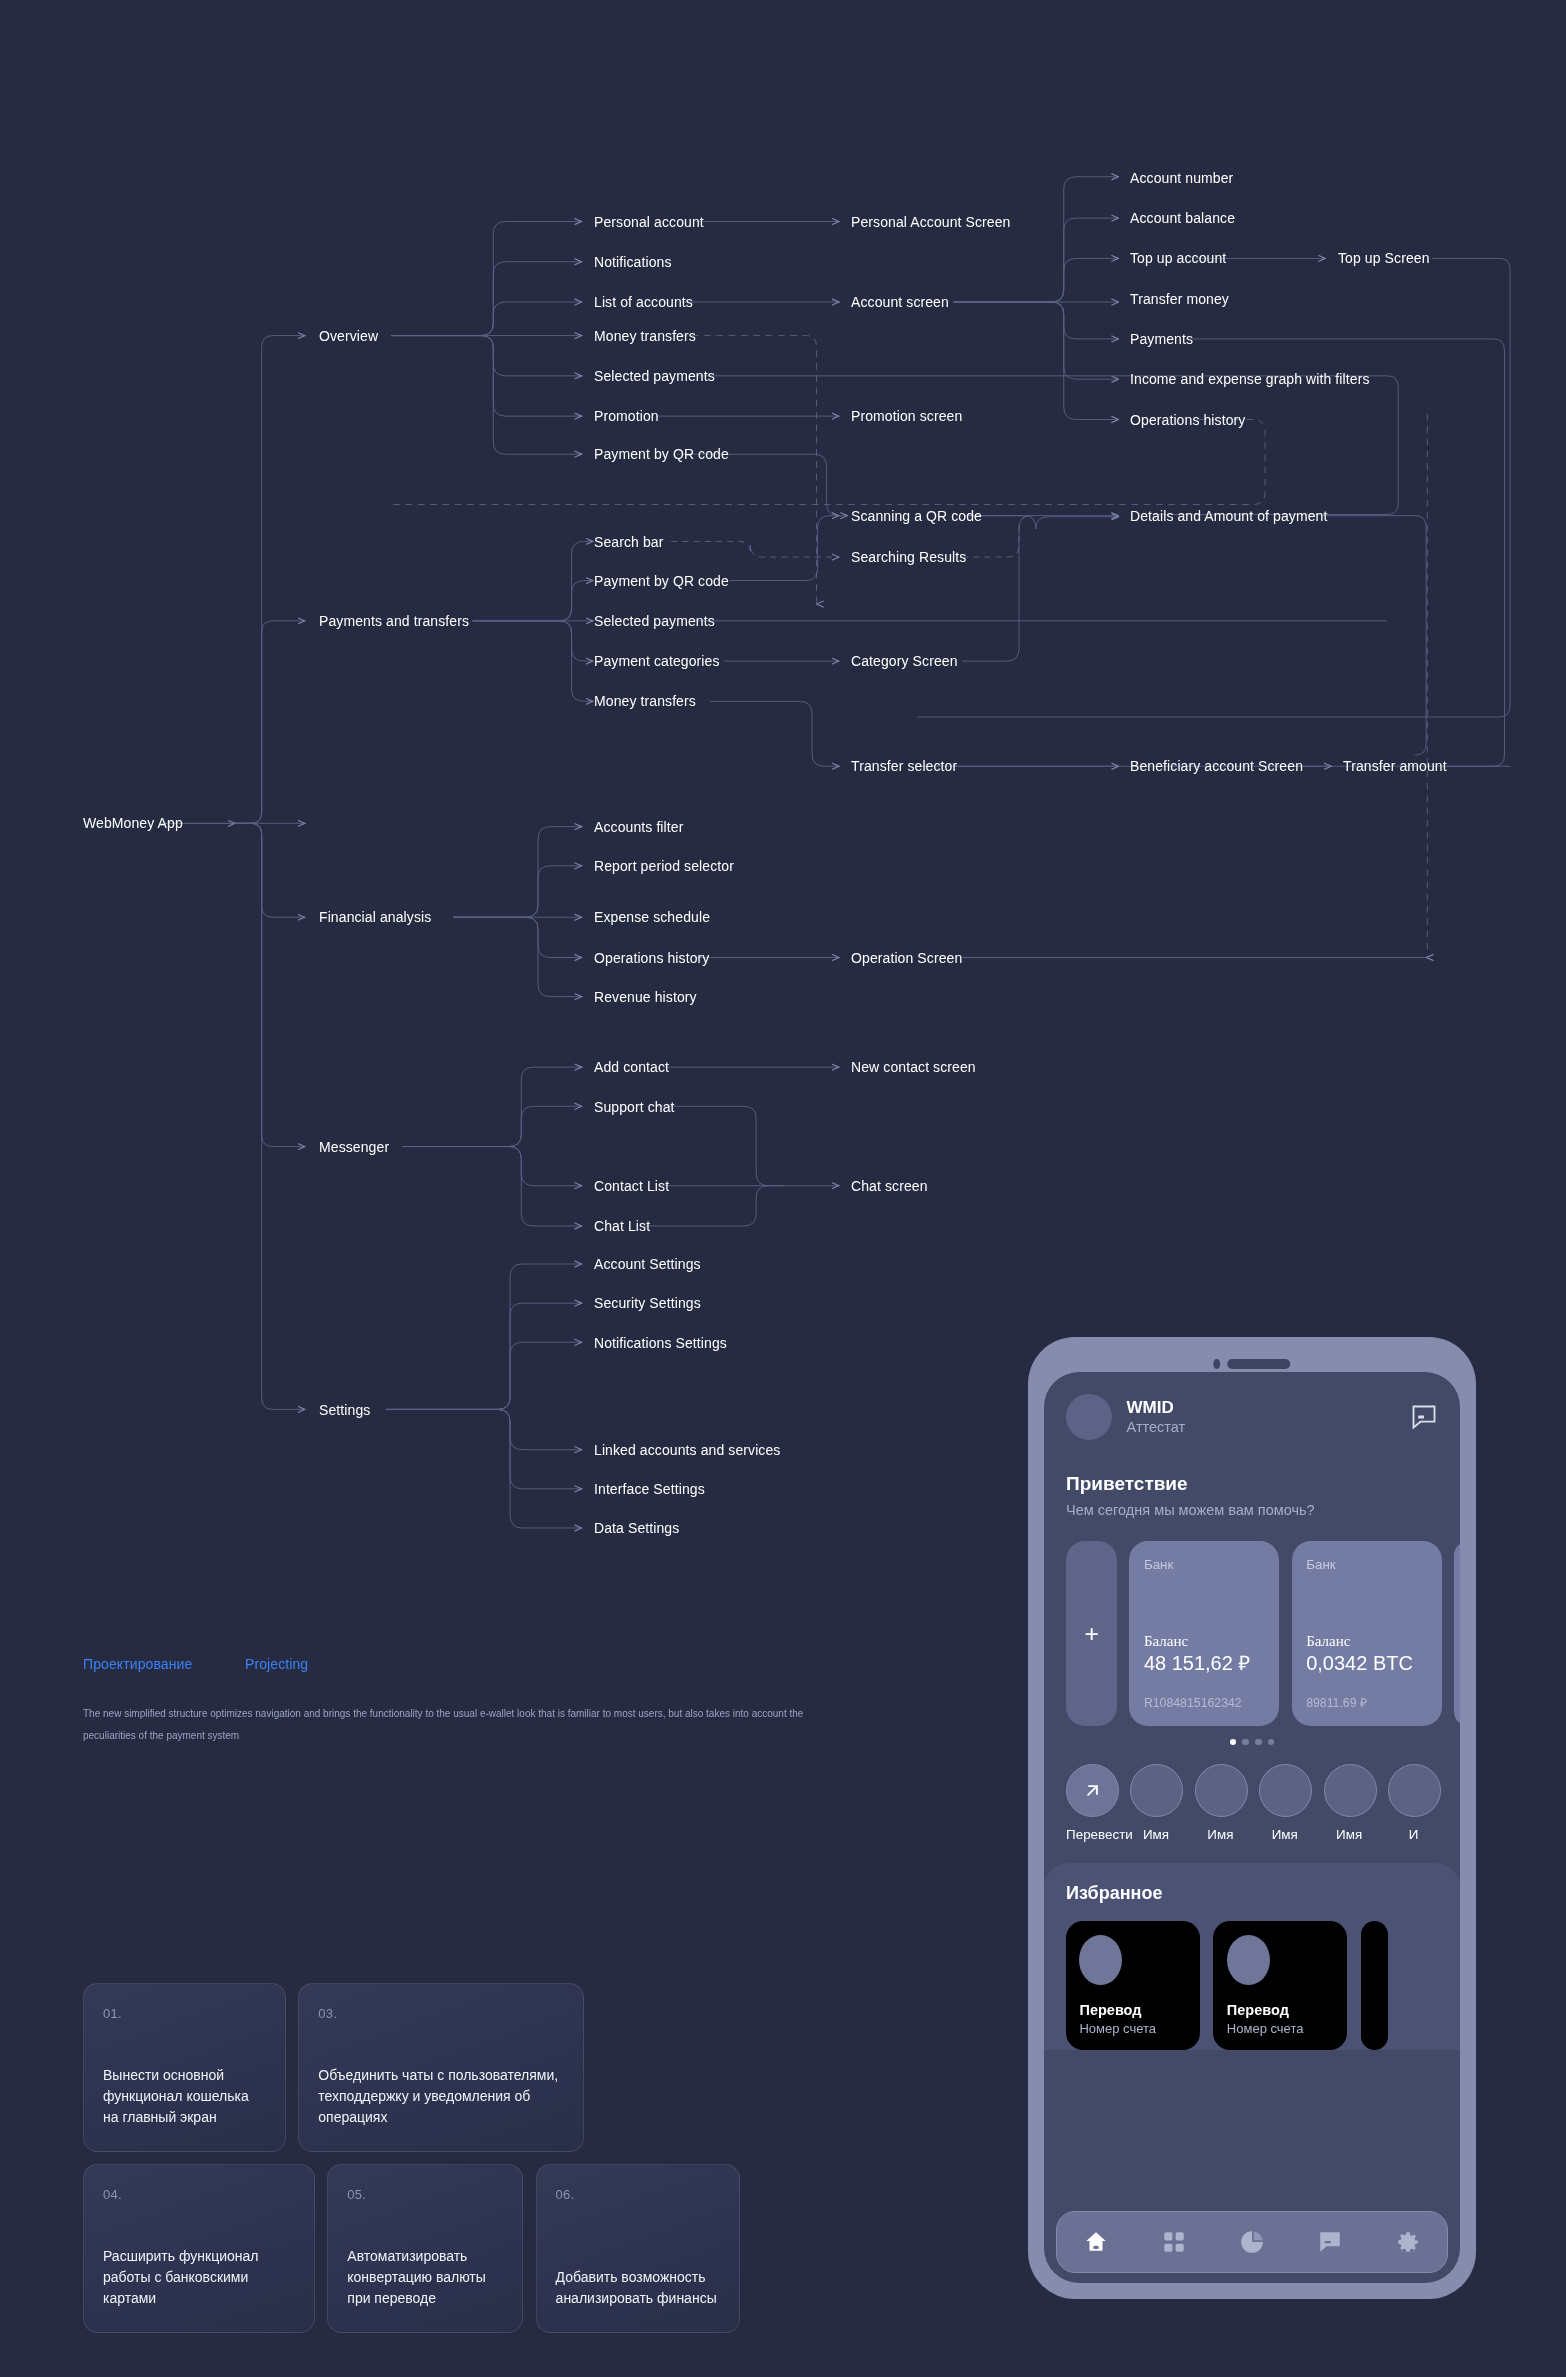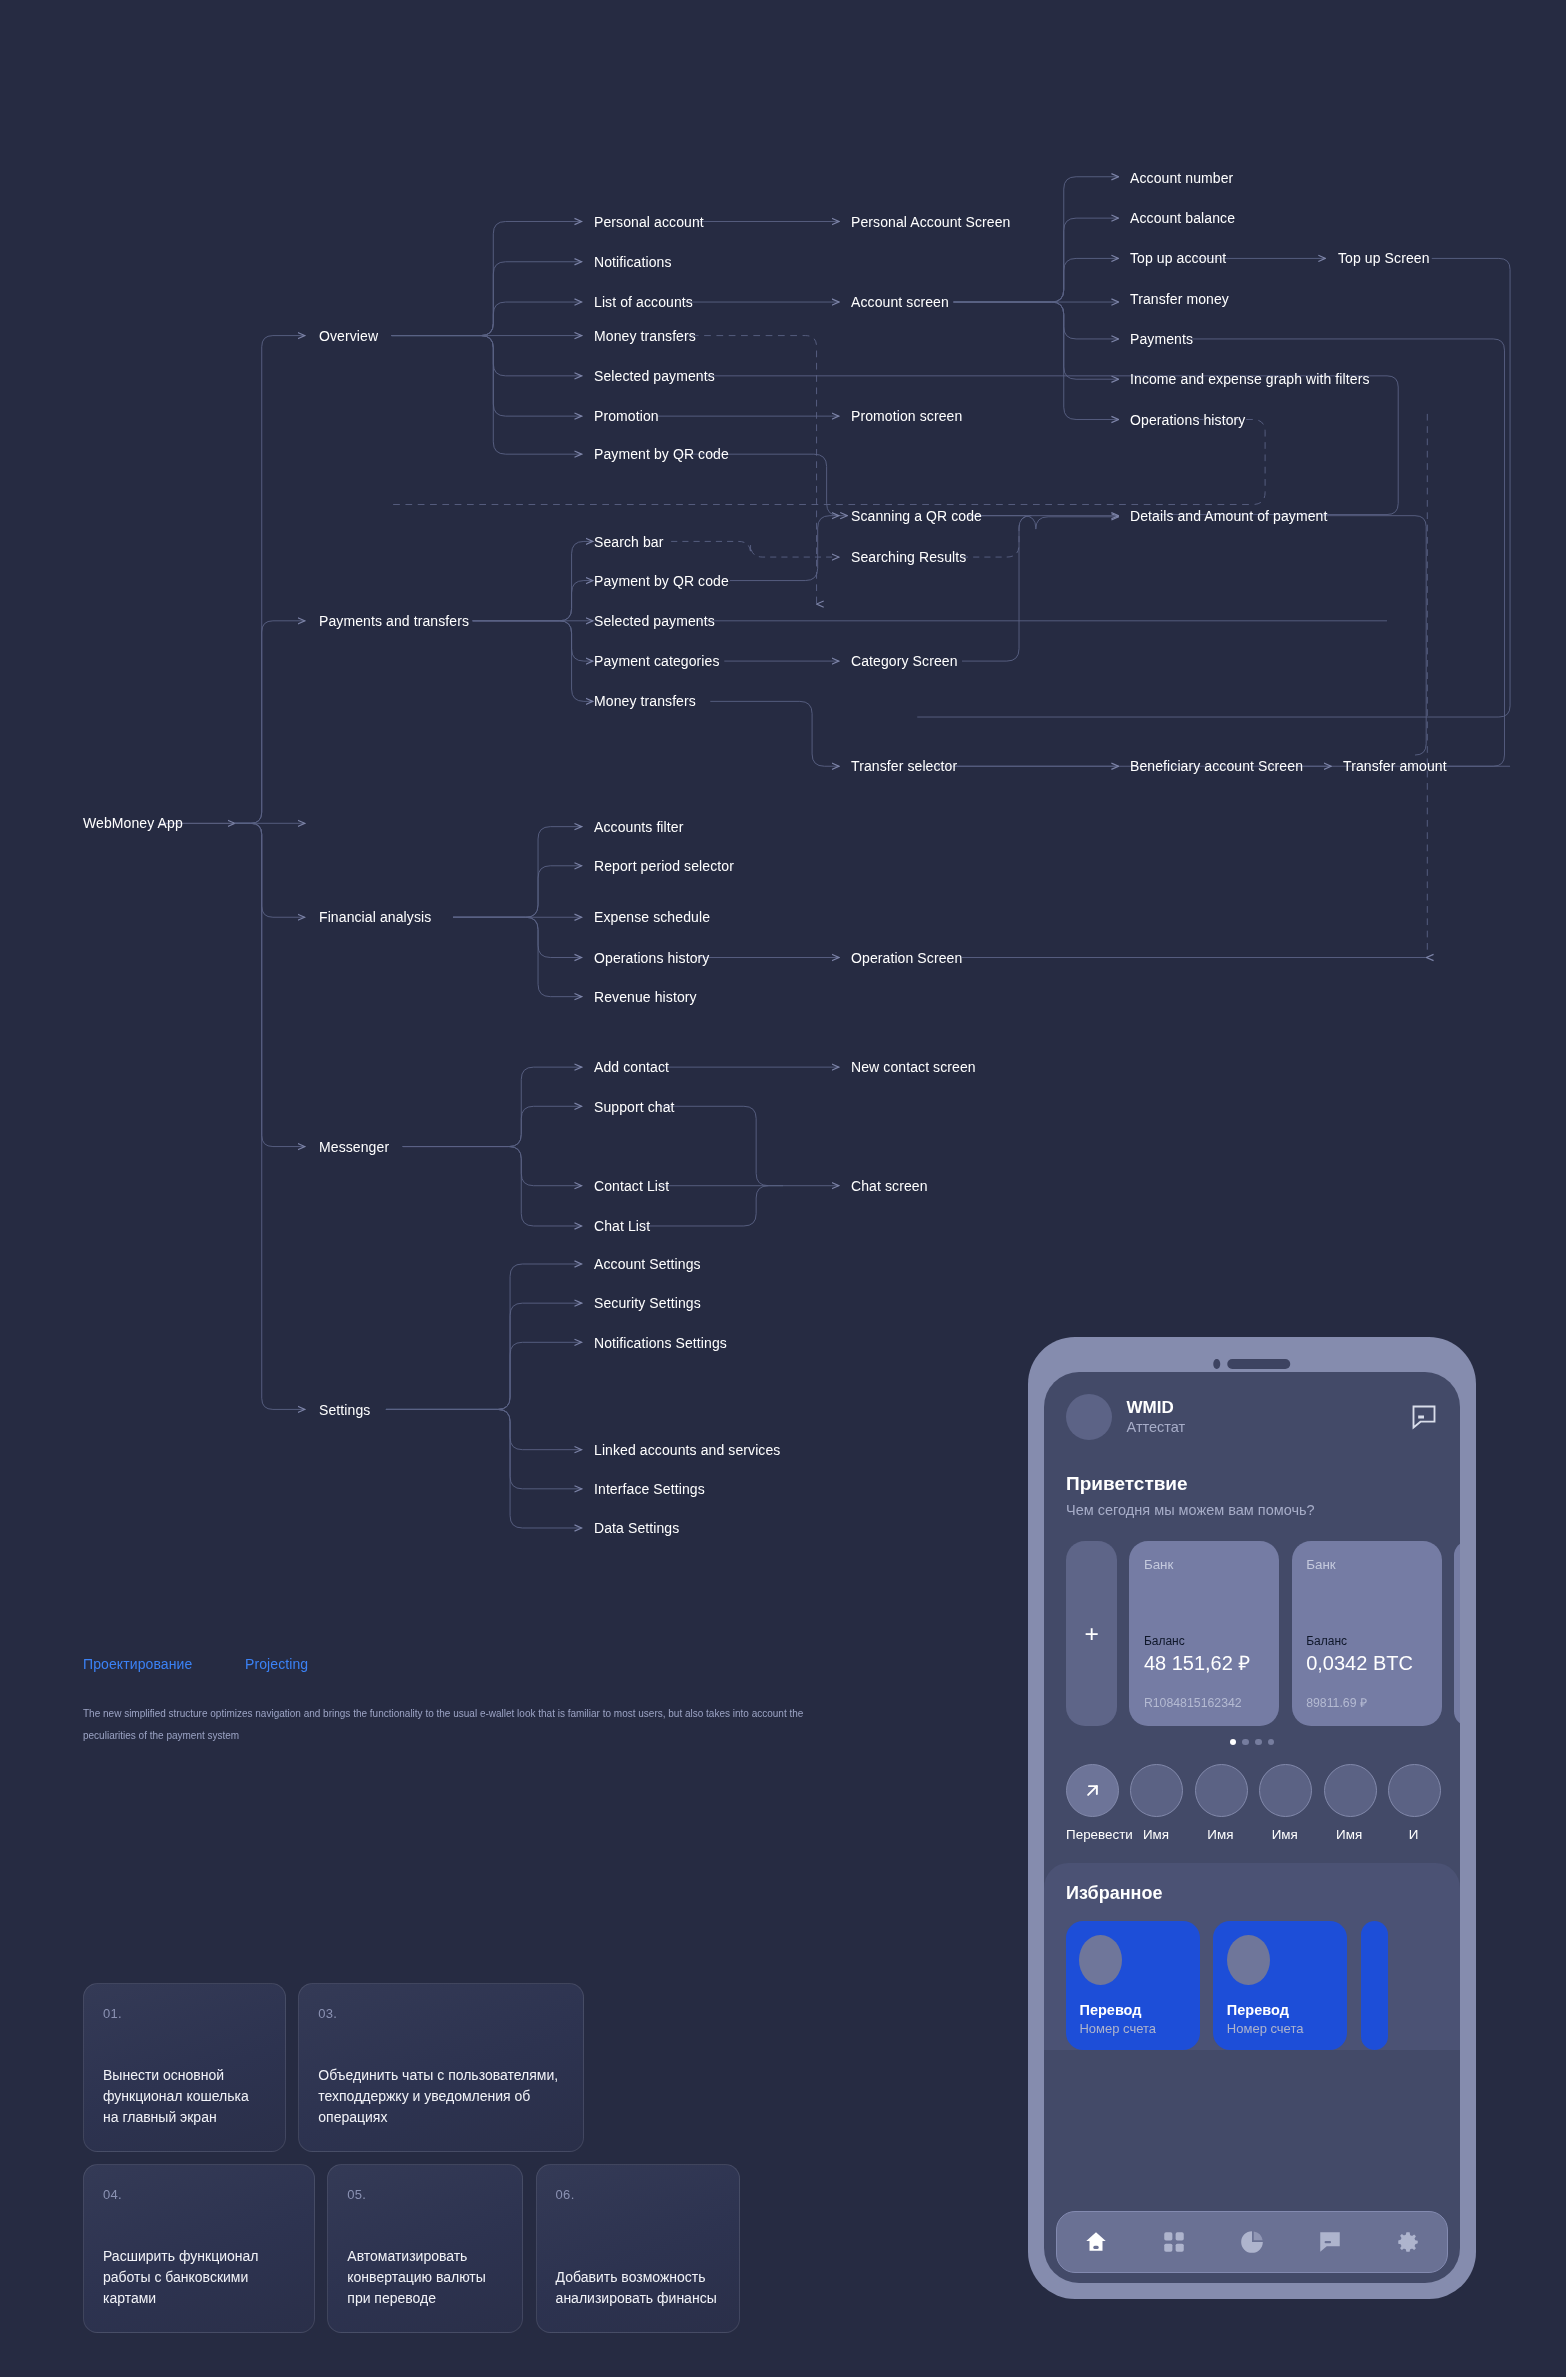--- a/index.html
+++ b/index.html
@@ -95,21 +95,21 @@
     display:flex;align-items:center;justify-content:center;
     font-size:24.6px;color:#fff;font-weight:300;flex:none;
   }
   .ph-acct{
     width:150px;height:185px;border-radius:19px;background:#757ca4;
     padding:14.5px 14.5px;box-sizing:border-box;flex:none;
     display:flex;flex-direction:column;
   }
   .ph-acct .bank{font-size:13.4px;color:#c4c9dd;line-height:17px;}
   .ph-acct .balrow{margin-top:auto;}
-  .ph-acct .ball{font-size:12px;color:#0f172a;line-height:18px;}
+  .ph-acct .ball{font-size:15px;color:#ffffff;line-height:18px;font-family:Liberation Serif, serif;}
   .ph-acct .balv{font-size:20px;color:#ffffff;line-height:26px;font-weight:400;}
   .ph-acct .sub{font-size:12.3px;color:#b4bad2;margin-top:20px;line-height:15.7px;}
   .ph-acct.partial{width:26px;overflow:hidden;}
   .ph-dots{display:flex;gap:6.7px;justify-content:center;padding:12.3px 0 0 0;}
   .ph-dots i{width:6.2px;height:6.2px;border-radius:50%;background:#767d9e;display:block;}
   .ph-dots i.on{background:#ffffff;}
   .ph-actions{display:flex;gap:13.4px;padding:19px 0 0 22.4px;}
   .ph-act{width:51px;flex:none;text-align:center;}
   .ph-act .circ{
     width:51px;height:51px;border-radius:50%;
@@ -118,21 +118,21 @@
   }
   .ph-act.ghost .circ{background:#5b6284;}
   .ph-act .lbl{font-size:13.4px;color:#ffffff;margin-top:9px;line-height:17px;white-space:nowrap;}
   .ph-fav{
     margin-top:20px;background:#4b5274;border-radius:24.6px 24.6px 0 0;
     padding:19px 0 0 22.4px;min-height:168px;
   }
   .ph-fav h4{margin:0 0 17px 0;font-size:18px;font-weight:700;color:#fff;line-height:22.4px;}
   .ph-fav-row{display:flex;gap:13.4px;}
   .fav-card{
-    width:134px;height:129px;border-radius:17px;background:#1d4ed8;
+    width:134px;height:129px;border-radius:17px;background:#000000;
     padding:13.4px;box-sizing:border-box;flex:none;
     display:flex;flex-direction:column;
   }
   .fav-card .av{width:43px;height:50px;border-radius:24.6px/29px;background:#6f769a;}
   .fav-card .t{margin-top:auto;font-size:14.5px;font-weight:700;color:#fff;line-height:19px;}
   .fav-card .s{font-size:13px;color:#adb3cc;line-height:17px;}
   .fav-card.partial{width:22.4px;overflow:hidden;}
   .ph-nav{
     position:absolute;left:12.3px;right:12.3px;bottom:10px;height:60px;
     background:#6a7194;border:0.6px solid #838ab0;border-radius:19px;

